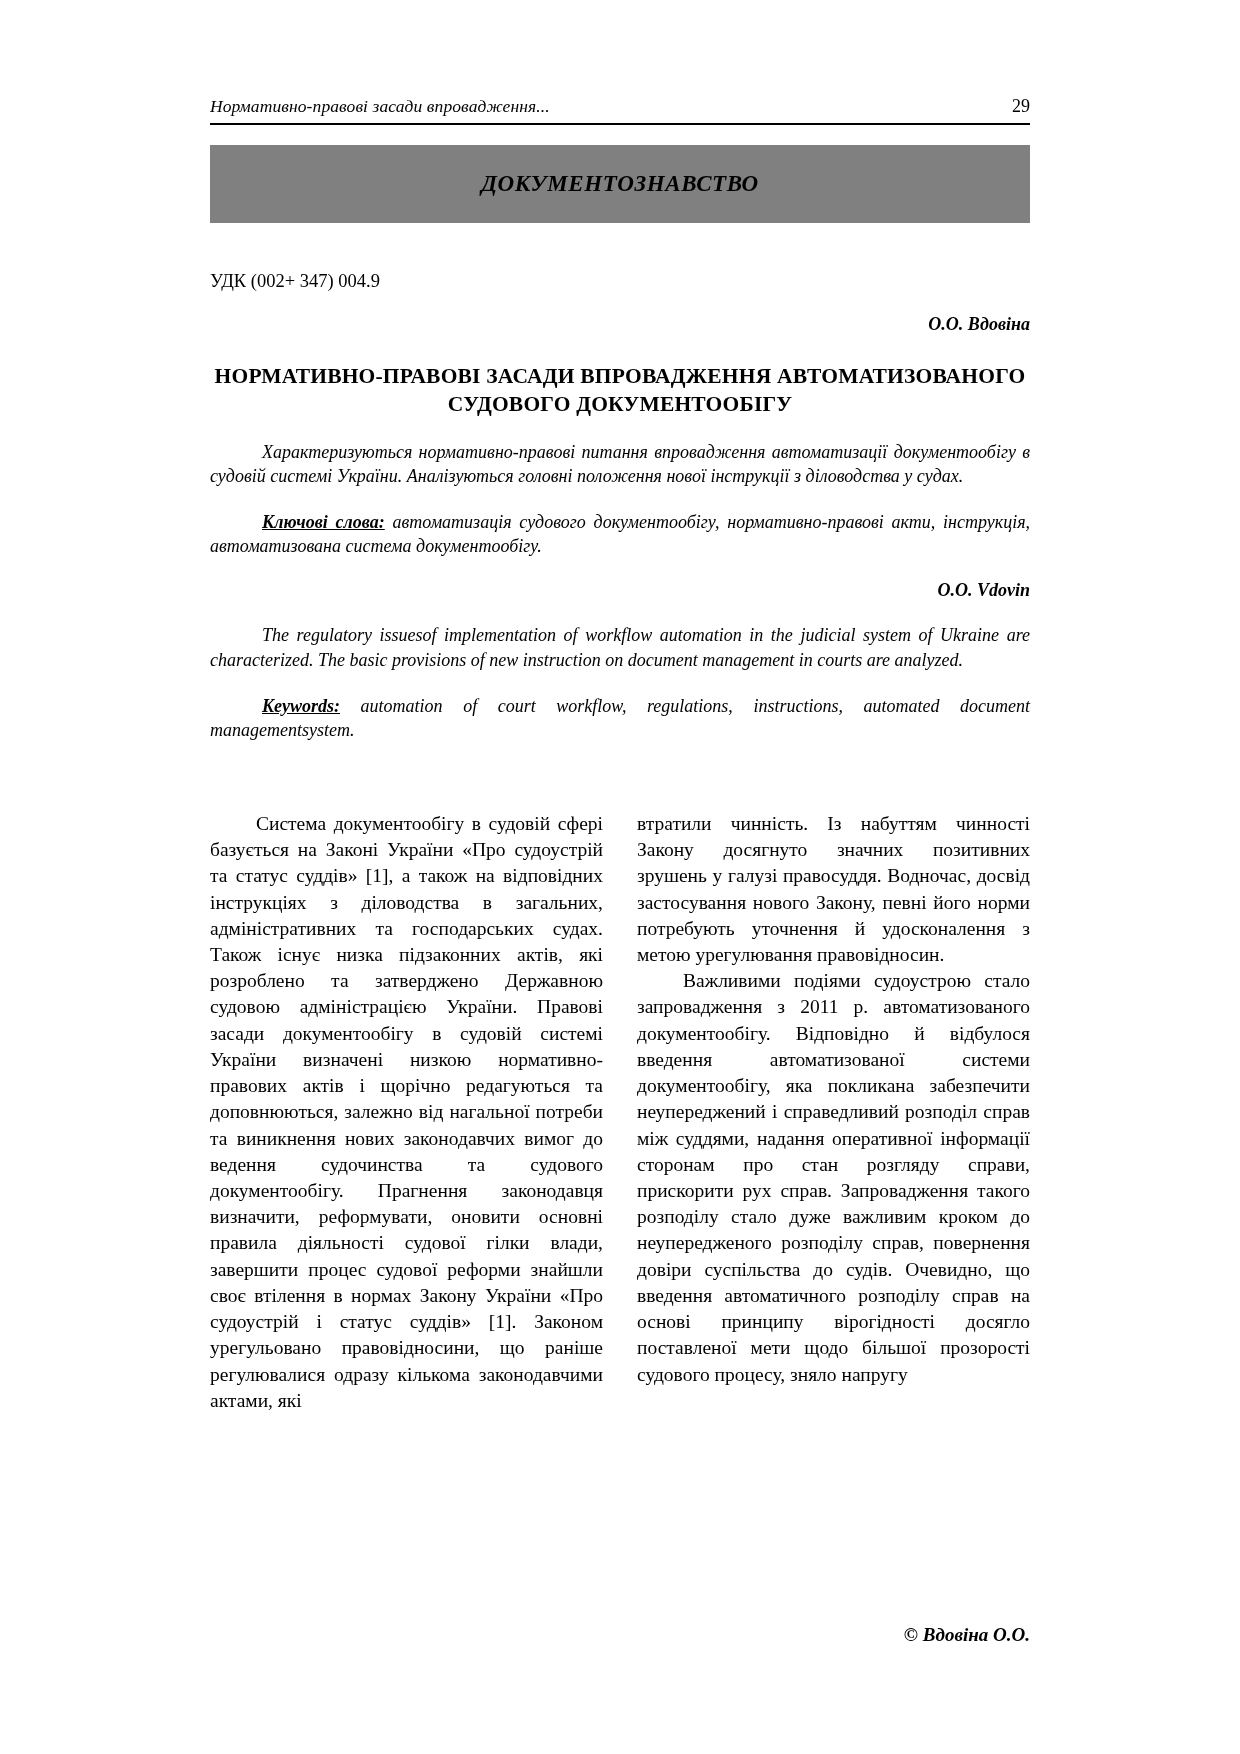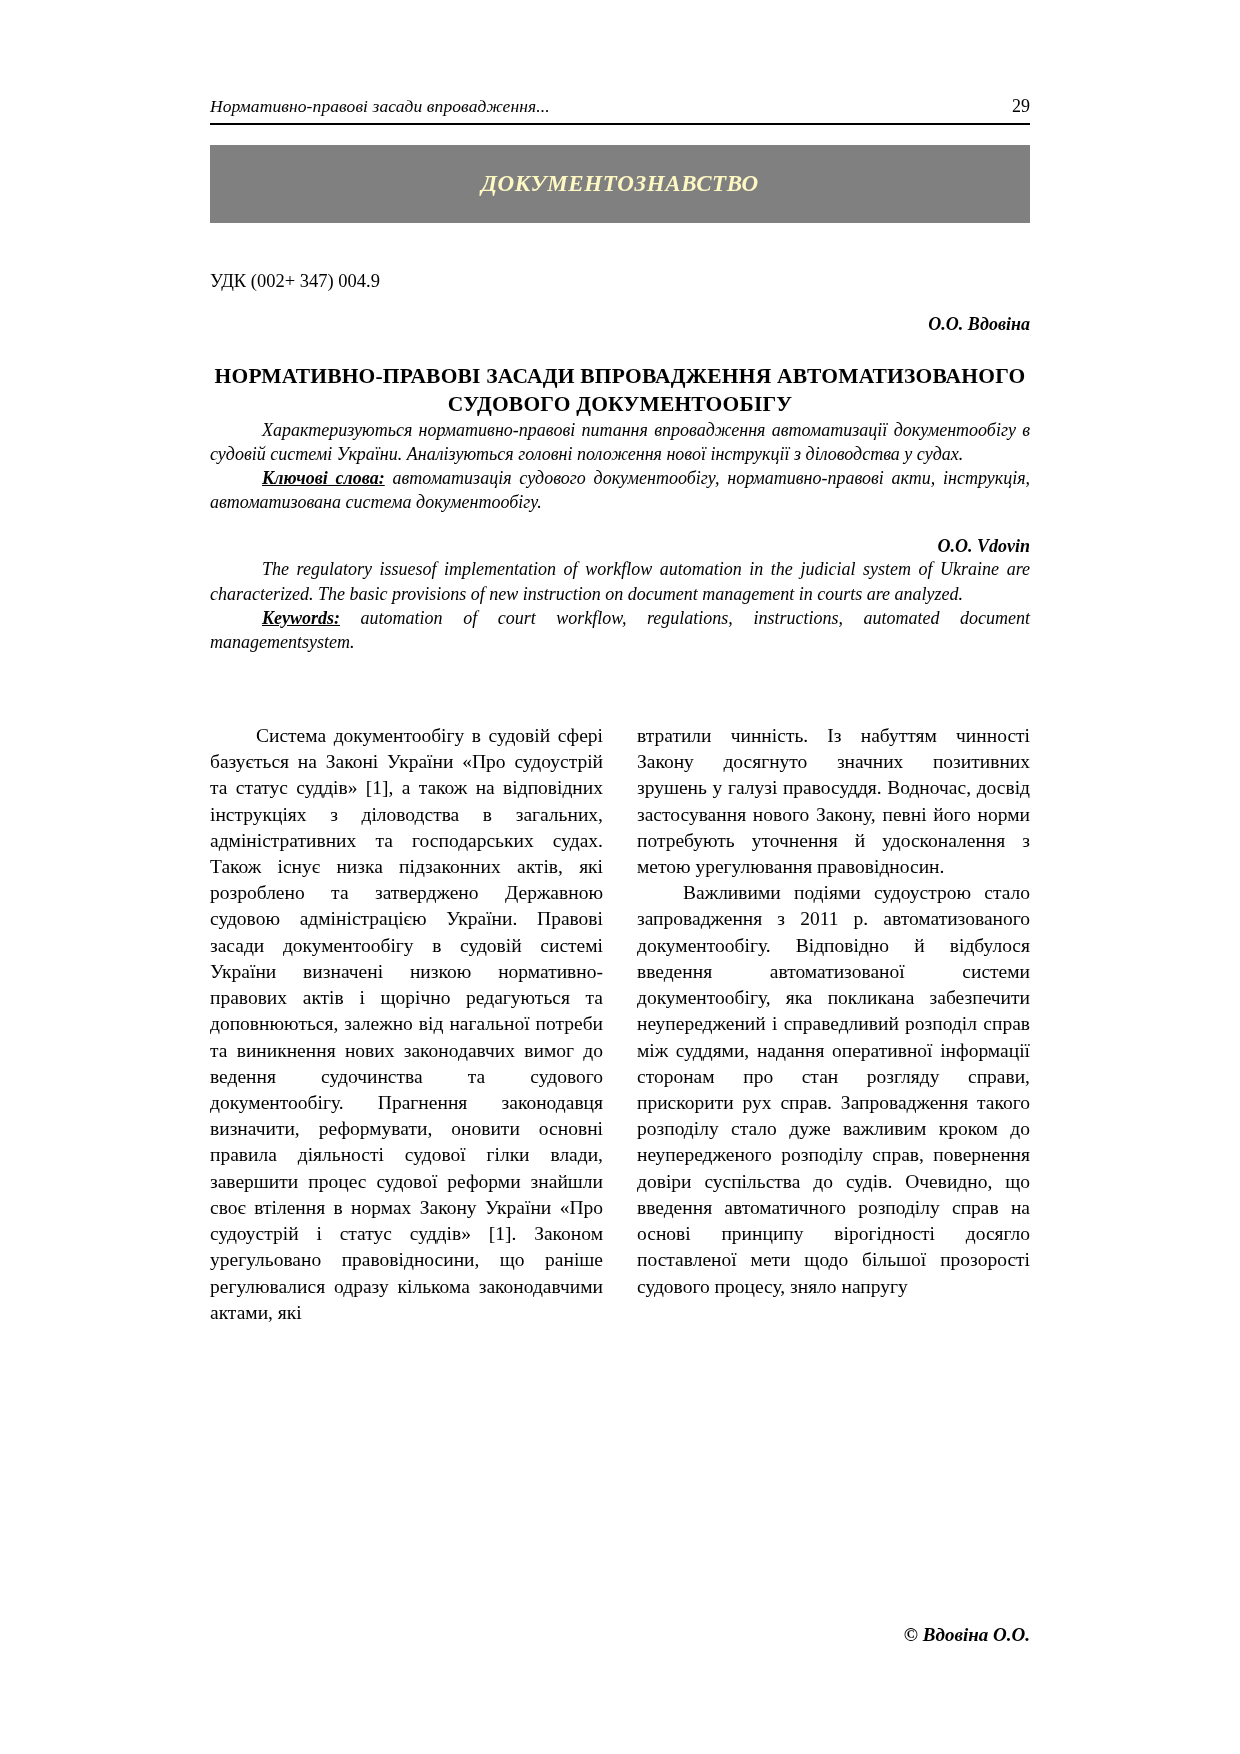--- a/index.html
+++ b/index.html
@@ -45,21 +45,21 @@
   
   .section-banner {
     margin-top: 20px;
     height: 78px;
     background: #808080;
     display: flex;
     align-items: center;
     justify-content: center;
   }
   .section-banner-label {
-    color: #fef9c3;
+    color: #000000;
     font-style: italic;
     font-weight: 700;
     font-size: 23px;
     letter-spacing: 0.6px;
   }
 
   
   .udk {
     margin-top: 48px;
     font-size: 18.5px;
@@ -87,20 +87,21 @@
     margin-top: 30px;
     text-align: center;
     font-weight: 700;
     font-size: 22px;
     line-height: 1.3;
     letter-spacing: 0.3px;
   }
 
   
   .abstract {
+    margin-top: 22px;
     font-style: italic;
     font-size: 18px;
     line-height: 1.34;
     text-align: justify;
     text-indent: 52px;
   }
   .kw-label {
     font-weight: 700;
     font-style: italic;
     text-decoration: underline;

